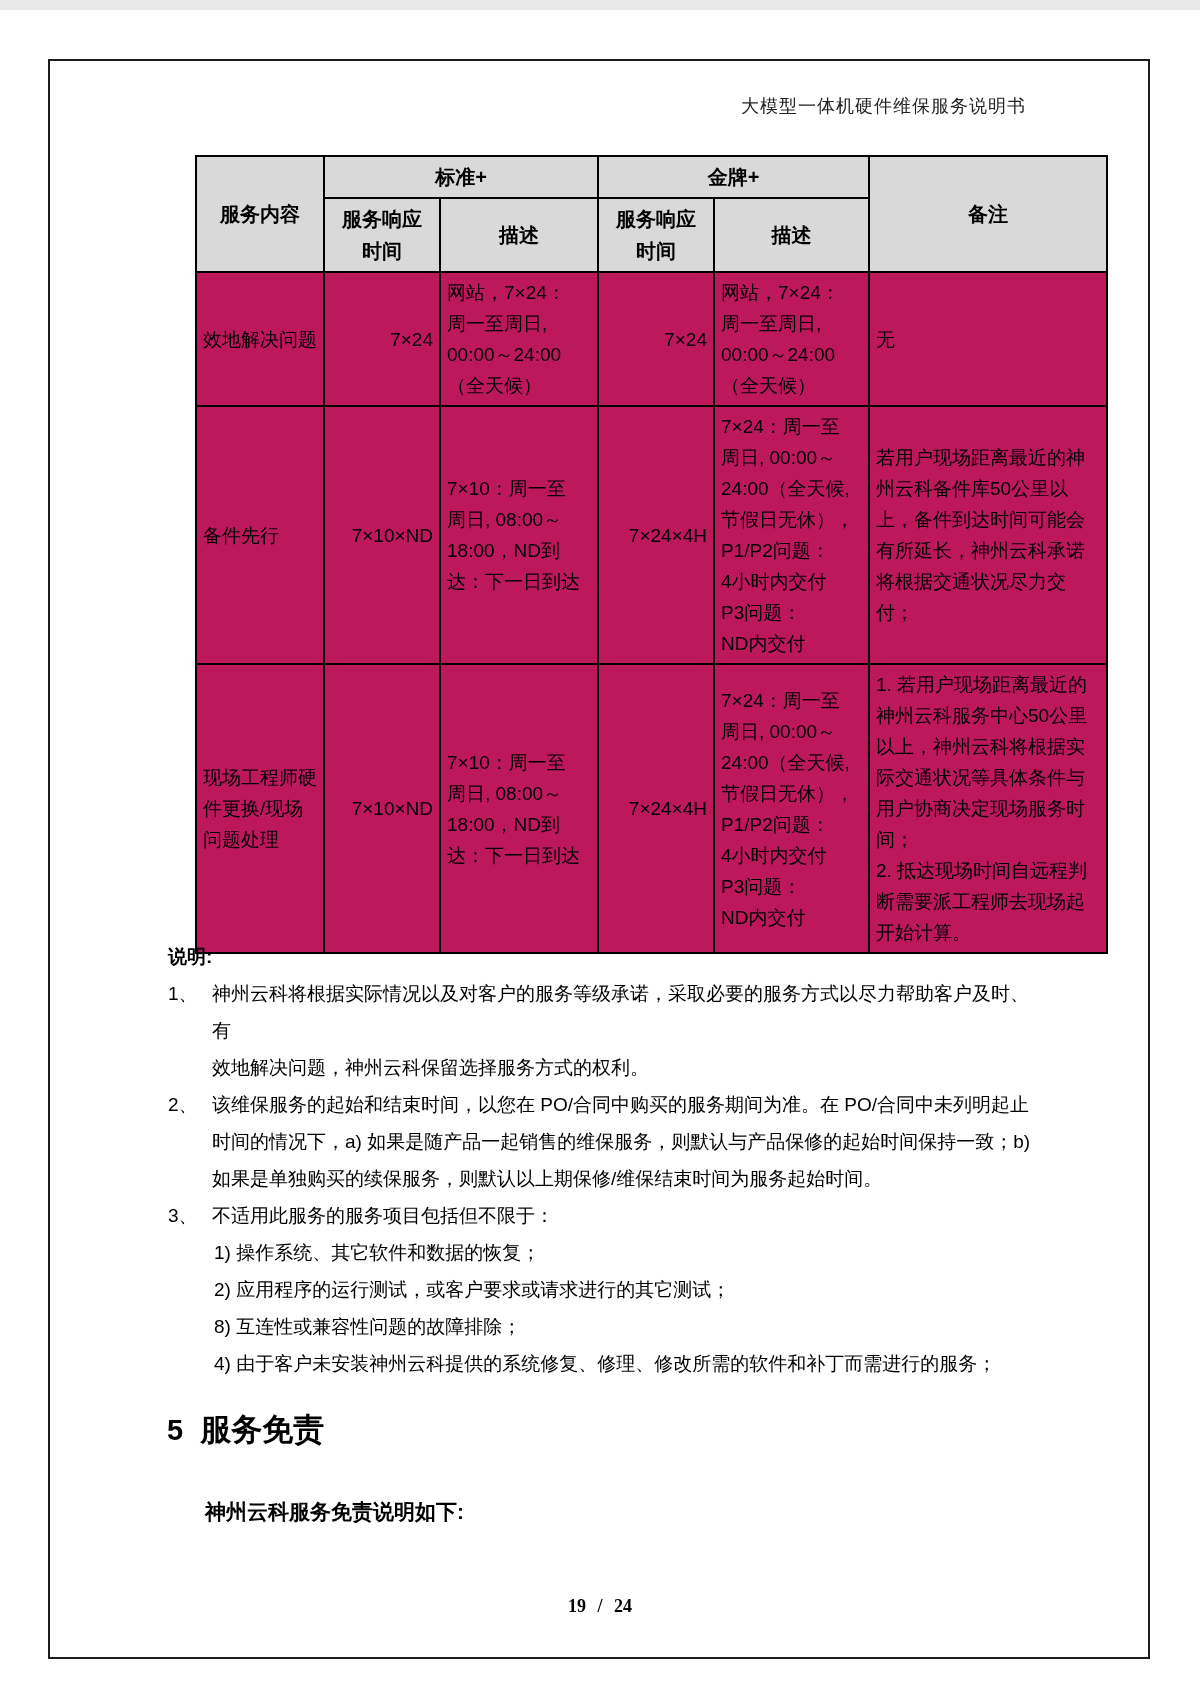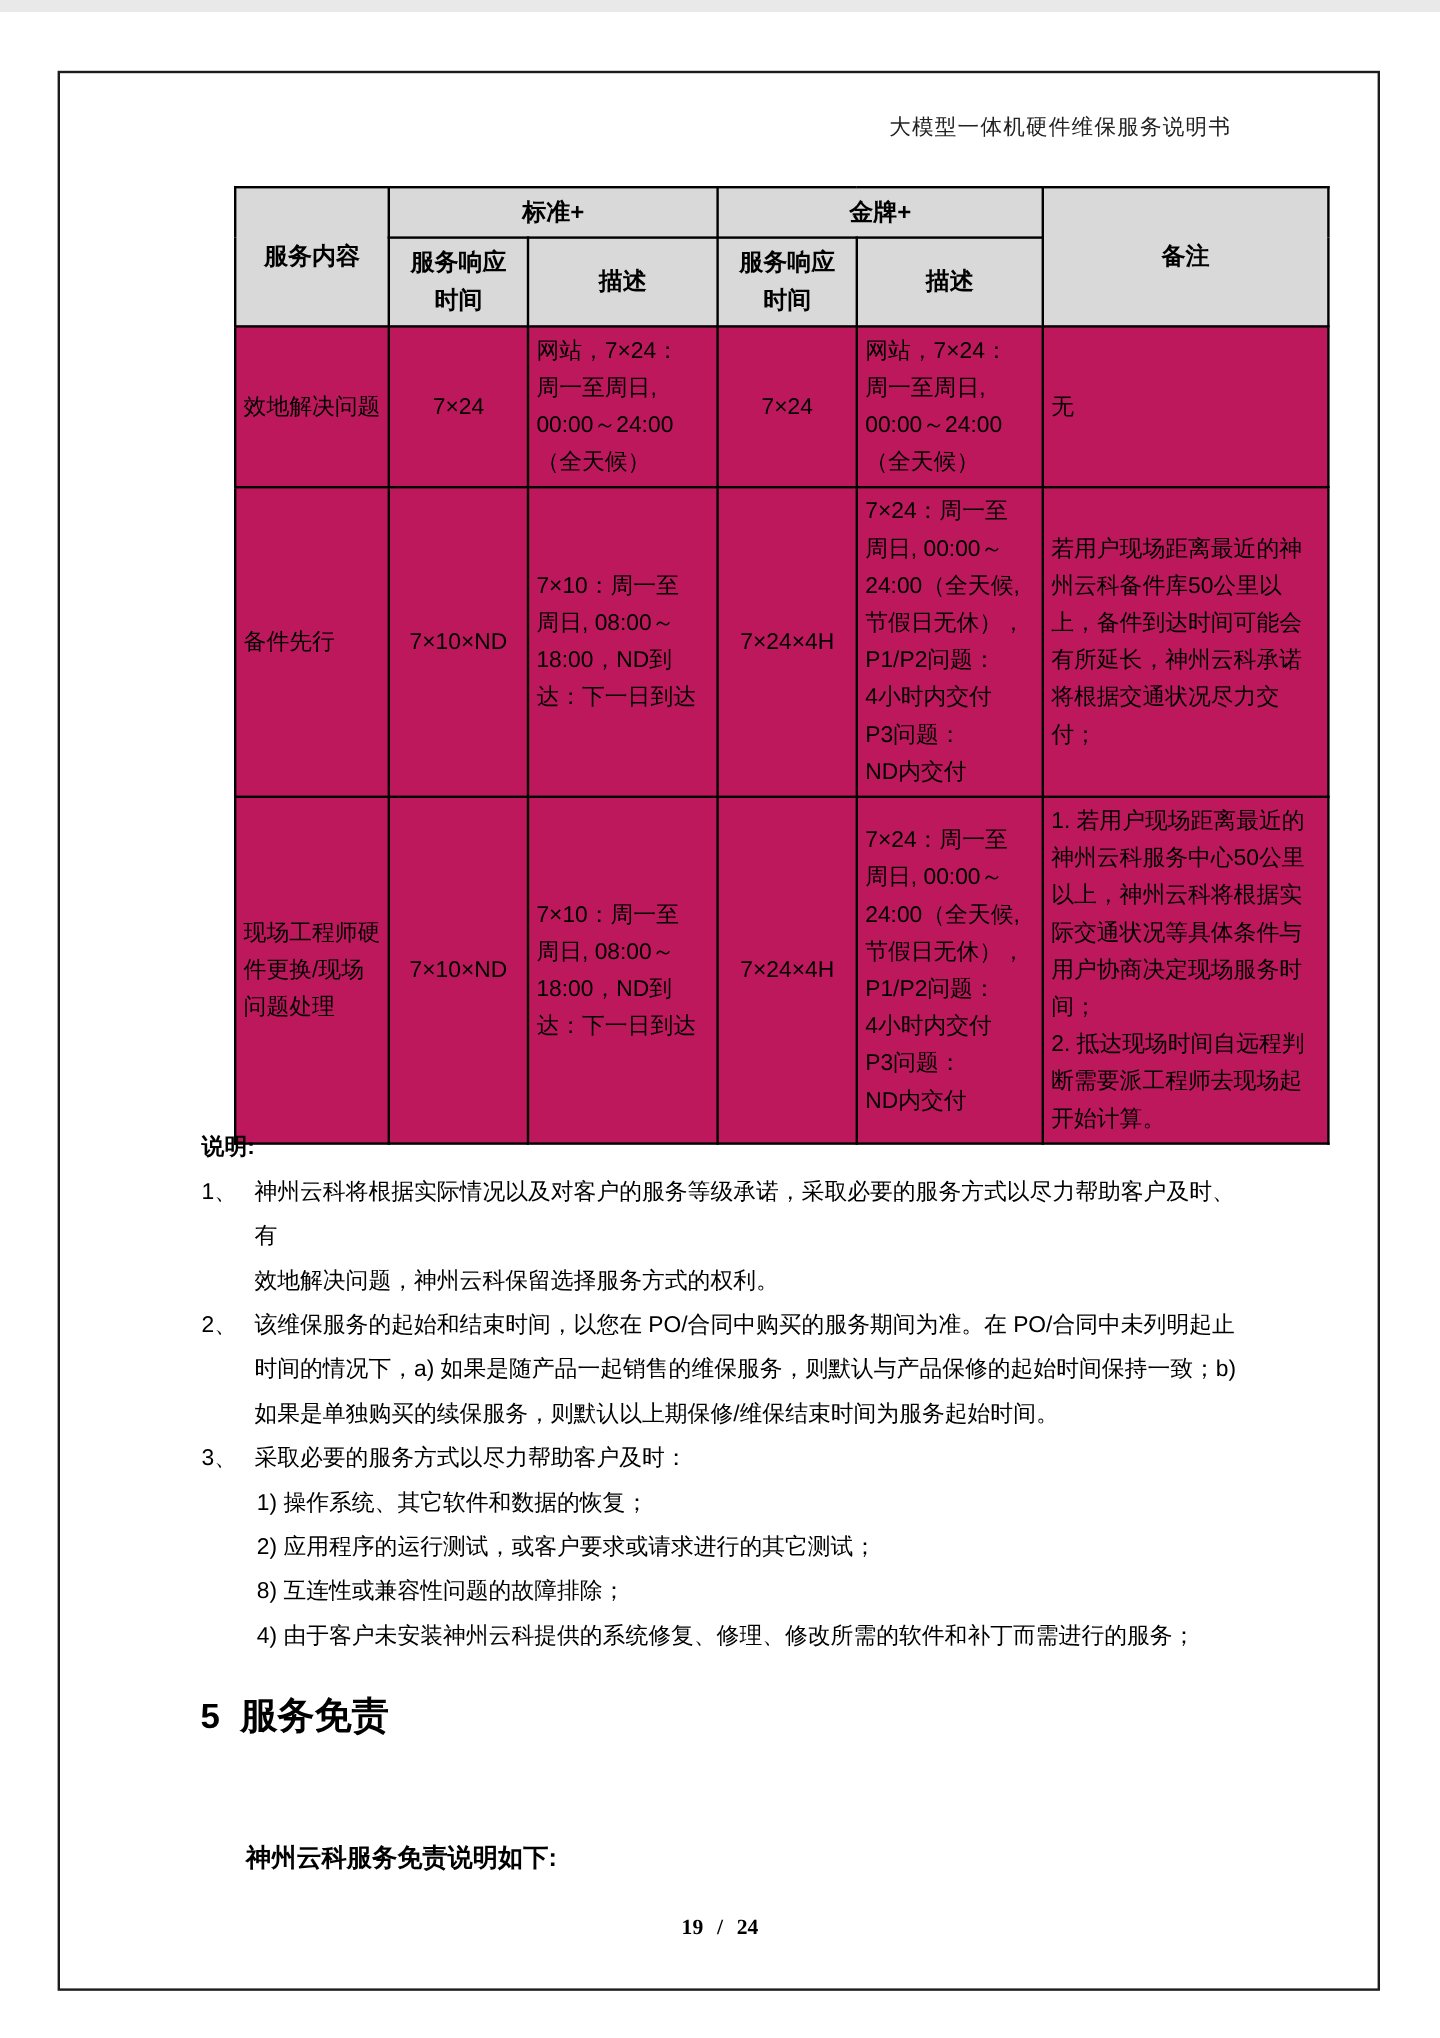--- a/index.html
+++ b/index.html
@@ -47,21 +47,21 @@
     font-size:19px;
     line-height:31px;
     background:#be185d;
   }
   .row-a th { height:41px; }
   .row-b th { height:73px; }
   .tr-1 td { height:129px; }
   .tr-2 td { height:251px; }
   .tr-3 td { height:285px; }
   .c-service { text-align:left; padding-left:9px; }
-  .c-time    { text-align:center; }
+  .c-time    { text-align:right; }
   .c-desc    { text-align:left; padding-left:12px; padding-right:3px; }
   .c-remark  { text-align:left; padding-left:10px; padding-right:5px; }
   
   .notes {
     position:absolute; left:168px; top:928px; width:874px;
     font-size:19px; line-height:37px;
   }
   .notes-title { font-weight:bold; }
   .note { display:flex; align-items:flex-start; }
   .note-num { flex:none; width:44px; }
@@ -69,21 +69,21 @@
   .sub-items { margin-left:46px; }
   .sub-item { white-space:pre-line; }
   
   .section-heading {
     position:absolute; left:167px; top:1399px;
     font-size:31px; font-weight:bold;
     display:flex; align-items:baseline;
   }
   .section-number { margin-right:17px; font-size:29px; }
   .sub-heading {
-    position:absolute; left:205px; top:1524px;
+    position:absolute; left:205px; top:1488px;
     font-size:21px; font-weight:bold;
   }
   
   .page-footer {
     position:absolute; left:0; top:1586px; width:1200px;
     text-align:center;
     font-family:"Liberation Serif", serif;
     font-weight:bold; font-size:18px;
     word-spacing:7px;
   }
@@ -203,21 +203,21 @@
 
     <div class="note">
       <div class="note-num">2、</div>
       <div class="note-body">该维保服务的起始和结束时间，以您在 PO/合同中购买的服务期间为准。在 PO/合同中未列明起止
 时间的情况下，a) 如果是随产品一起销售的维保服务，则默认与产品保修的起始时间保持一致；b)
 如果是单独购买的续保服务，则默认以上期保修/维保结束时间为服务起始时间。</div>
     </div>
 
     <div class="note">
       <div class="note-num">3、</div>
-      <div class="note-body">采取必要的服务方式以尽力帮助客户及时：</div>
+      <div class="note-body">不适用此服务的服务项目包括但不限于：</div>
     </div>
 
     <div class="sub-items">
       <div class="sub-item">1) 操作系统、其它软件和数据的恢复；</div>
       <div class="sub-item">2) 应用程序的运行测试，或客户要求或请求进行的其它测试；</div>
       <div class="sub-item">8) 互连性或兼容性问题的故障排除；</div>
       <div class="sub-item">4) 由于客户未安装神州云科提供的系统修复、修理、修改所需的软件和补丁而需进行的服务；</div>
     </div>
   </div>
 

